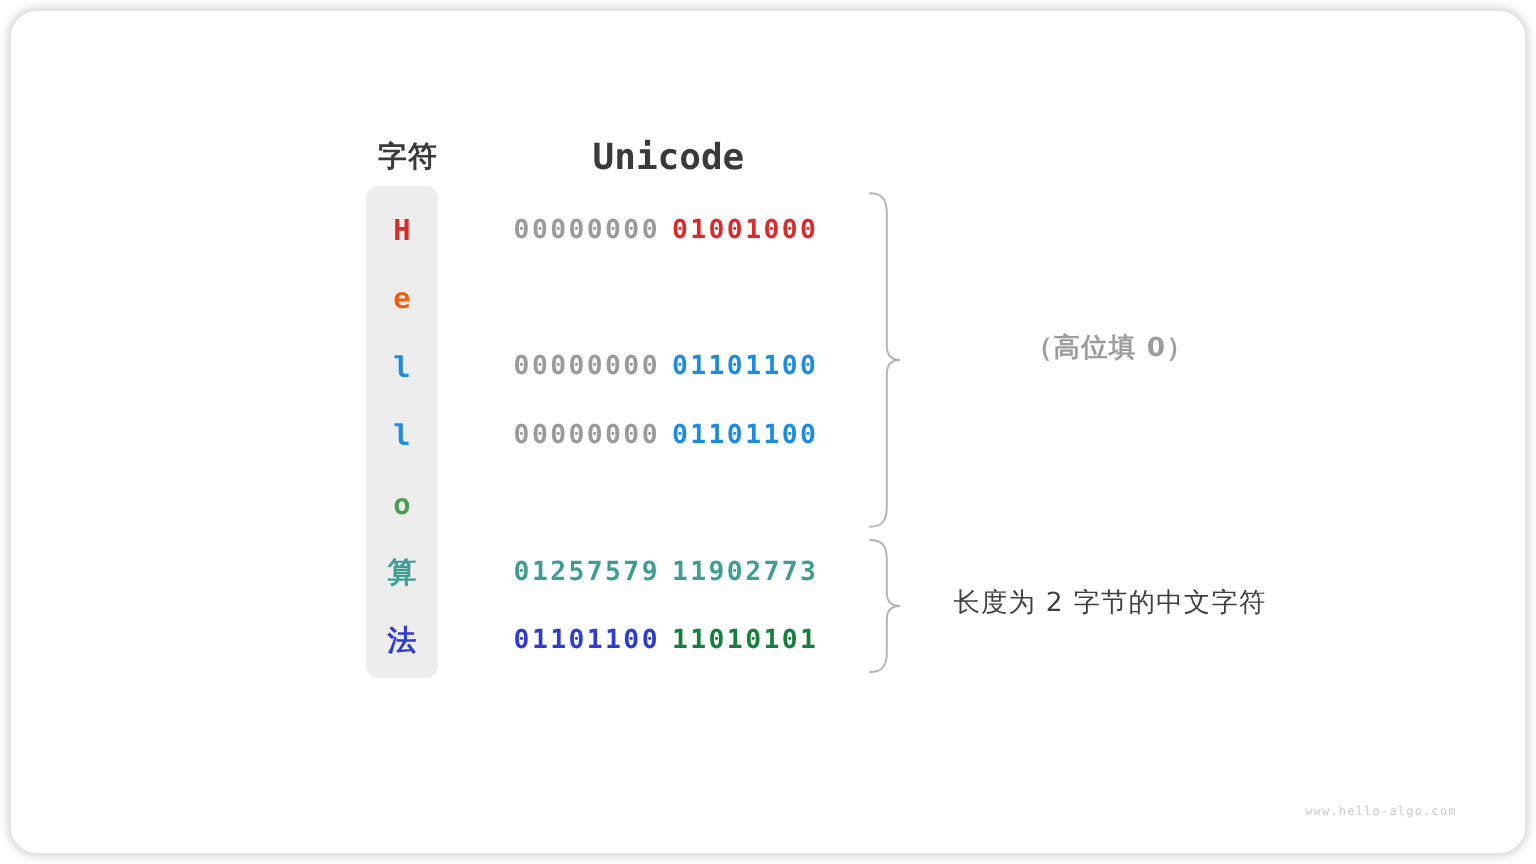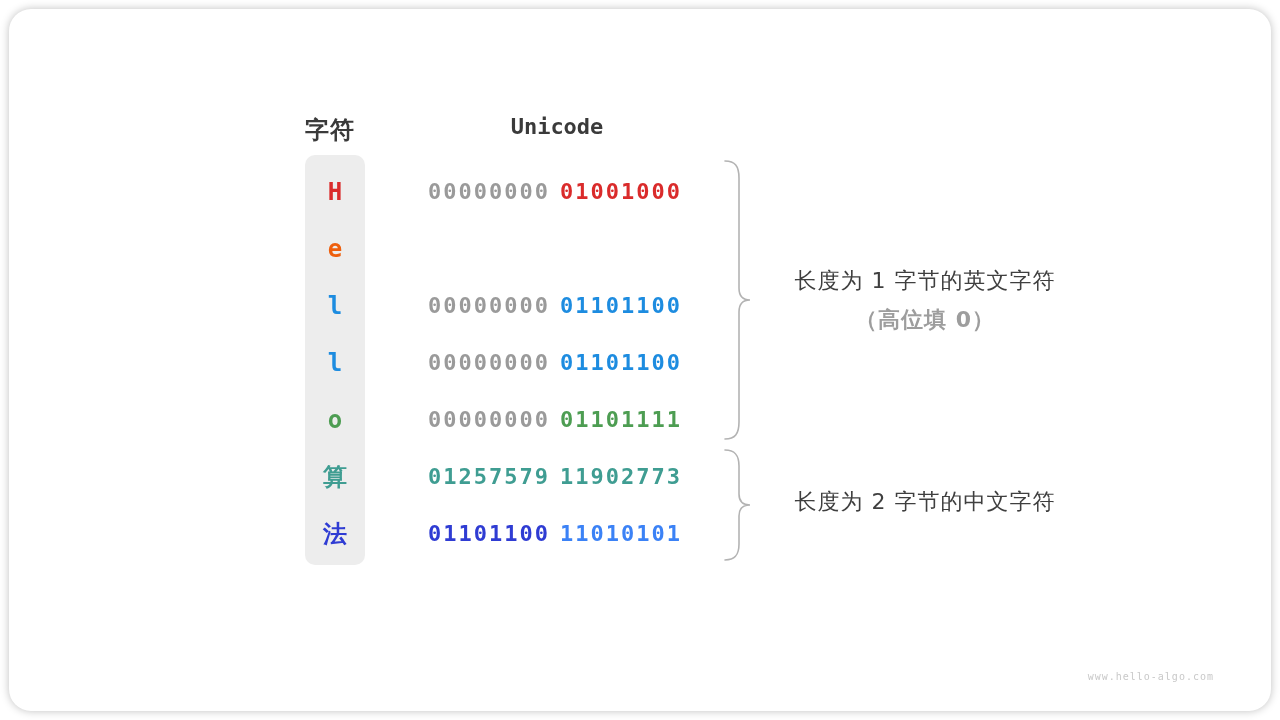--- a/index.html
+++ b/index.html
@@ -19,34 +19,34 @@
     height: 702px;
     background: #ffffff;
     border-radius: 22px;
     box-shadow: 0 0 9px rgba(0,0,0,0.25);
   }
   .header-char {
     position: absolute;
     left: 305px;
     top: 114px;
     width: 60px;
-    text-align: left;
+    text-align: right;
     font-size: 24px;
     font-weight: bold;
     color: #3a3a3a;
     letter-spacing: 1px;
   }
   .header-unicode {
     position: absolute;
     left: 428px;
     top: 114px;
     width: 258px;
     text-align: center;
     font-family: "DejaVu Sans Mono", monospace;
-    font-size: 22px;
+    font-size: 30px;
     font-weight: bold;
     color: #3a3a3a;
   }
   .strip {
     position: absolute;
     left: 305px;
     top: 155px;
     width: 60px;
     height: 410px;
     background: #ededed;
@@ -137,42 +137,40 @@
     <div class="row" style="top: 291px;">
       <span class="char" style="color: rgb(29, 140, 224);">l</span>
       <span class="bin"><span style="color: rgb(154, 154, 154);">00000000</span><span class="byte2" style="color: rgb(29, 140, 224);">01101100</span></span>
     </div>
     <div class="row" style="top: 348px;">
       <span class="char" style="color: rgb(29, 140, 224);">l</span>
       <span class="bin"><span style="color: rgb(154, 154, 154);">00000000</span><span class="byte2" style="color: rgb(29, 140, 224);">01101100</span></span>
     </div>
     <div class="row" style="top: 405px;">
       <span class="char" style="color: rgb(77, 157, 82);">o</span>
-      <span class="bin"><span style="color: rgb(154, 154, 154);">00000000</span><span class="byte2" style="color: rgb(77, 157, 82);">01101111</span></span>
     </div>
     <div class="row" style="top: 462px;">
       <span class="char" style="color: rgb(63, 157, 146);">算</span>
       <span class="bin"><span style="color: rgb(63, 157, 146);">01257579</span><span class="byte2" style="color: rgb(63, 157, 146);">11902773</span></span>
     </div>
     <div class="row" style="top: 519px;">
       <span class="char" style="color: rgb(47, 60, 211);">法</span>
-      <span class="bin"><span style="color: rgb(47, 60, 211);">01101100</span><span class="byte2" style="color: #3b82f6;">11010101</span></span>
+      <span class="bin"><span style="color: rgb(47, 60, 211);">01101100</span><span class="byte2" style="color: #15803d;">11010101</span></span>
     </div>
   </div>
 
 <svg class="brace" style="top:160px" width="28" height="280" viewBox="0 0 28 280">
   <path d="M 1 1 C 11 1 15 6 15 18 L 15 128 C 15 135 18 140 26 140 C 18 140 15 145 15 152 L 15 262 C 15 274 11 279 1 279"></path>
 </svg>
 
 <svg class="brace" style="top:449px" width="28" height="112" viewBox="0 0 28 112">
   <path d="M 1 1 C 11 1 15 6 15 17 L 15 45 C 15 52 18 56 26 56 C 18 56 15 60 15 67 L 15 95 C 15 106 11 111 1 111"></path>
 </svg>
 
 <div class="ann" style="top:266px">
-  <div class="ann-line1">长度为 1 字节的英文字符</div>
   <div class="ann-line2">（高位填 0）</div>
 </div>
 
 <div class="ann" style="top:487px">
   <div class="ann-line1">长度为 2 字节的中文字符</div>
 </div>
 
 <div class="watermark">www.hello-algo.com</div>
 
 </body></html>

